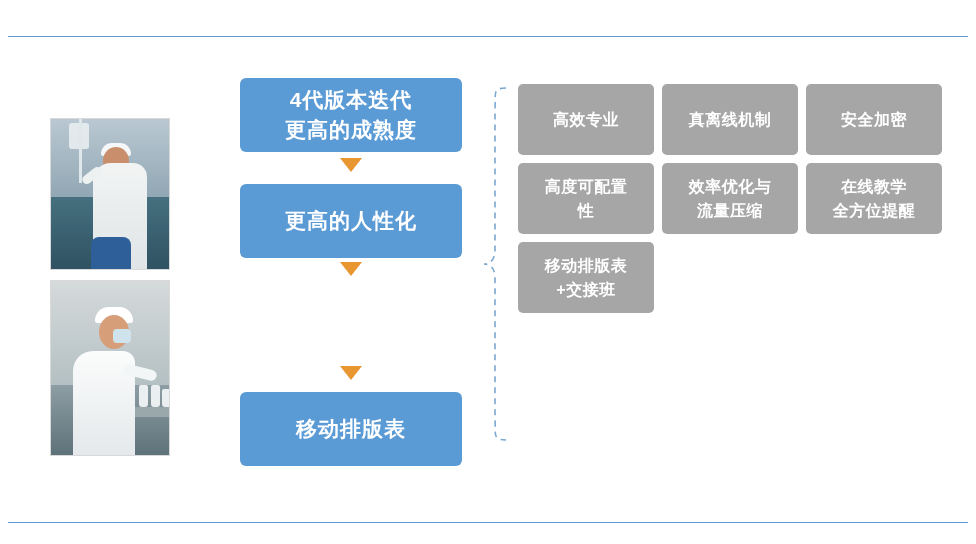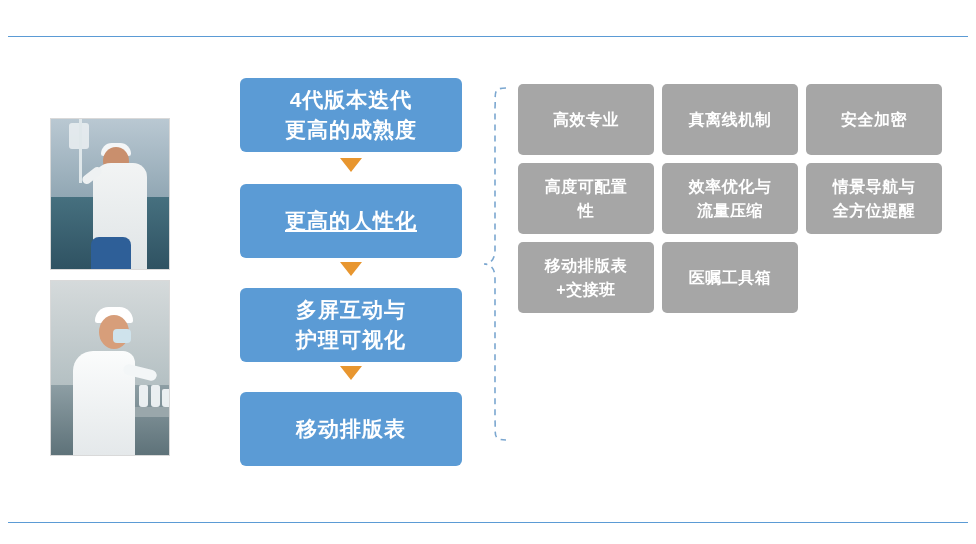--- a/index.html
+++ b/index.html
@@ -140,21 +140,21 @@
     font-size: 21px;
     font-weight: bold;
     line-height: 30px;
     display: flex;
     align-items: center;
     justify-content: center;
     text-align: center;
     letter-spacing: 1px;
   }
   .fb1 { top: 78px;  height: 74px; }
-  .fb2 { top: 184px; height: 74px; text-decoration: underline; }
+  .fb2 { top: 184px; height: 74px; }
   .fb3 { top: 288px; height: 74px; }
   .fb4 { top: 392px; height: 74px; }
 
   .arrow-down {
     position: absolute;
     left: 340px;
     width: 0; height: 0;
     border-left: 11px solid transparent;
     border-right: 11px solid transparent;
     border-top: 14px solid #e8962f;
@@ -244,24 +244,20 @@
     <span style="white-space:pre-line">4代版本迭代
 更高的成熟度</span>
   </div>
   <div class="arrow-down ad1"></div>
 
   <div class="flow-box fb2">
     <span style="white-space:pre-line">更高的人性化</span>
   </div>
   <div class="arrow-down ad2"></div>
 
-  <div class="flow-box fb3">
-    <span style="white-space:pre-line">多屏互动与
-护理可视化</span>
-  </div>
   <div class="arrow-down ad3"></div>
 
   <div class="flow-box fb4">
     <span style="white-space:pre-line">移动排版表</span>
   </div>
 
   <div class="brace">
     <svg width="28" height="356" viewBox="0 0 28 356" fill="none">
       <path d="M24 2 C10 2, 14 8, 13 22 L13 164 C13 174, 8 178, 2 178 C8 178, 13 182, 13 192 L13 334 C14 348, 10 354, 24 354" stroke="#7ba7d0" stroke-width="1.6" stroke-dasharray="6 5" fill="none"></path>
     </svg>
@@ -280,27 +276,24 @@
 
     <div class="cell">
         <span style="white-space:pre-line">高度可配置
 性</span>
       </div>
     <div class="cell">
         <span style="white-space:pre-line">效率优化与
 流量压缩</span>
       </div>
     <div class="cell">
-        <span style="white-space:pre-line">情景导航与
+        <span style="white-space:pre-line">在线教学
 全方位提醒</span>
       </div>
 
     <div class="cell">
         <span style="white-space:pre-line">移动排版表
 +交接班</span>
       </div>
-    <div class="cell">
-        <span style="white-space:pre-line">医嘱工具箱</span>
-      </div>
 
   </div>
 
 </div>
 
 </body></html>

